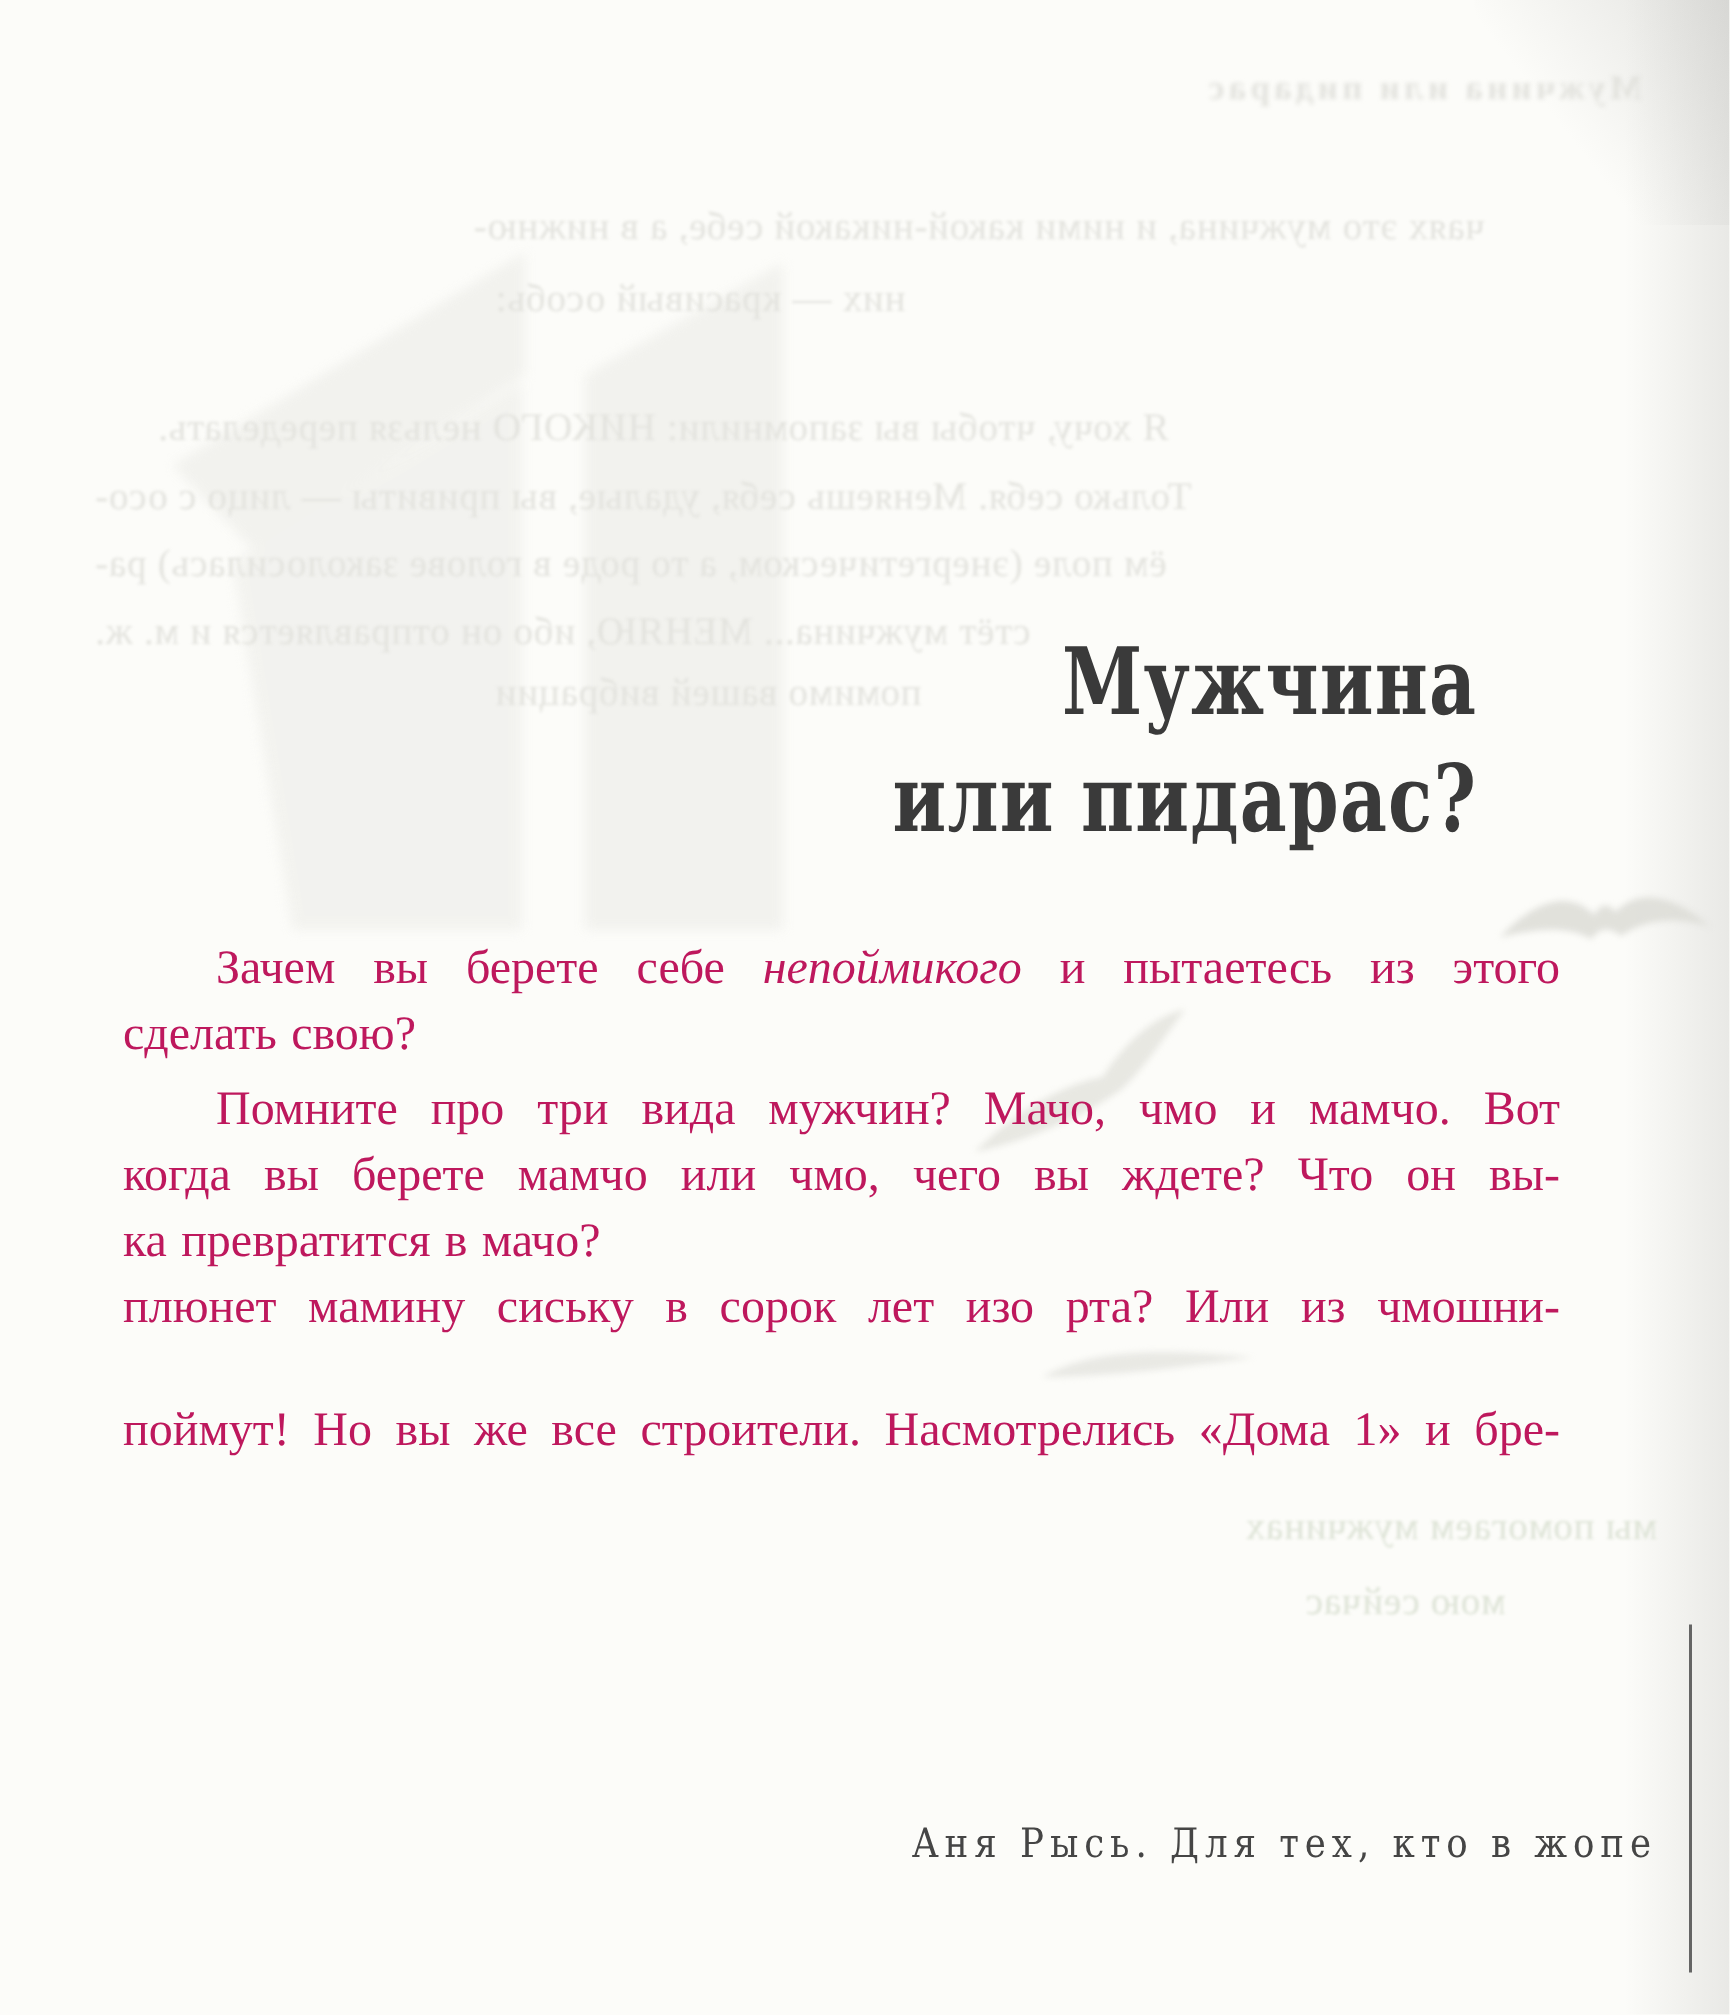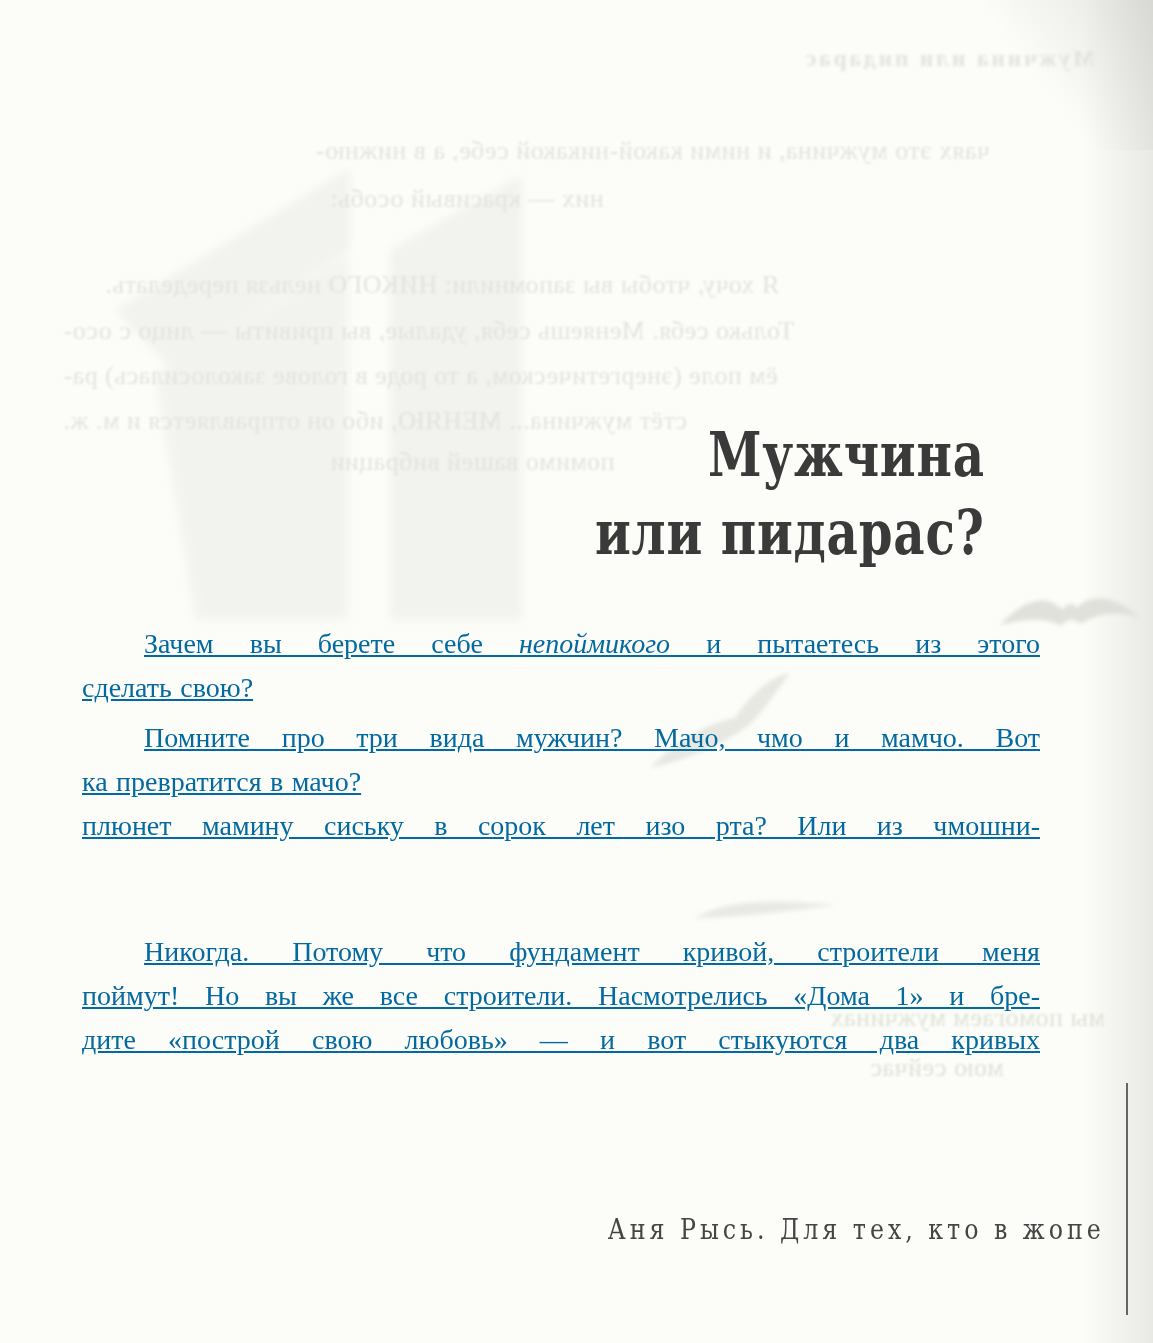--- a/index.html
+++ b/index.html
@@ -70,24 +70,23 @@
     letter-spacing: 1px;
     color: #3a3a3a;
     transform: scaleX(0.78);
     transform-origin: top right;
     white-space: nowrap;
   }
 
   
   .textblock {
     position: absolute; left: 82px; width: 958px;
-    color: #0369a1;
-    font-size: 28px;
+    color: #be185d;
+    font-size: 32px;
     word-spacing: 1.5px;
-    text-decoration: underline;
   }
   .line {
     height: 44px; line-height: 44px;
     text-align: justify;
     text-align-last: justify;
     overflow: hidden;
   }
   .line.last { text-align-last: left; }
   .line.indent { text-indent: 62px; }
   .em { font-style: italic; }
@@ -143,25 +142,24 @@
   <div>или пидарас?</div>
 </div>
 
 <div class="textblock" style="top:622px;">
   <div class="line indent"><span>Зачем вы берете себе </span><span class="em">непоймикого</span><span> и пытаетесь из этого</span></div>
   <div class="line last">сделать свою?</div>
 </div>
 
 <div class="textblock" style="top:716px;">
   <div class="line indent">Помните про три вида мужчин? Мачо, чмо и мамчо. Вот</div>
+  <div class="line">когда вы берете мамчо или чмо, чего вы ждете? Что он вы-</div>
   <div class="line last">ка превратится в мачо?</div>
   <div class="line">плюнет мамину сиську в сорок лет изо рта? Или из чмошни-</div>
 </div>
 
 <div class="textblock" style="top:930px;">
-  <div class="line indent">Никогда. Потому что фундамент кривой, строители меня</div>
   <div class="line">поймут! Но вы же все строители. Насмотрелись «Дома 1» и бре-</div>
-  <div class="line">дите «построй свою любовь» — и вот стыкуются два кривых</div>
 </div>
 
 <div class="footer-credit">Аня Рысь. Для тех, кто в жопе</div>
 
 <div class="edge-line"></div>
 
 </body></html>

